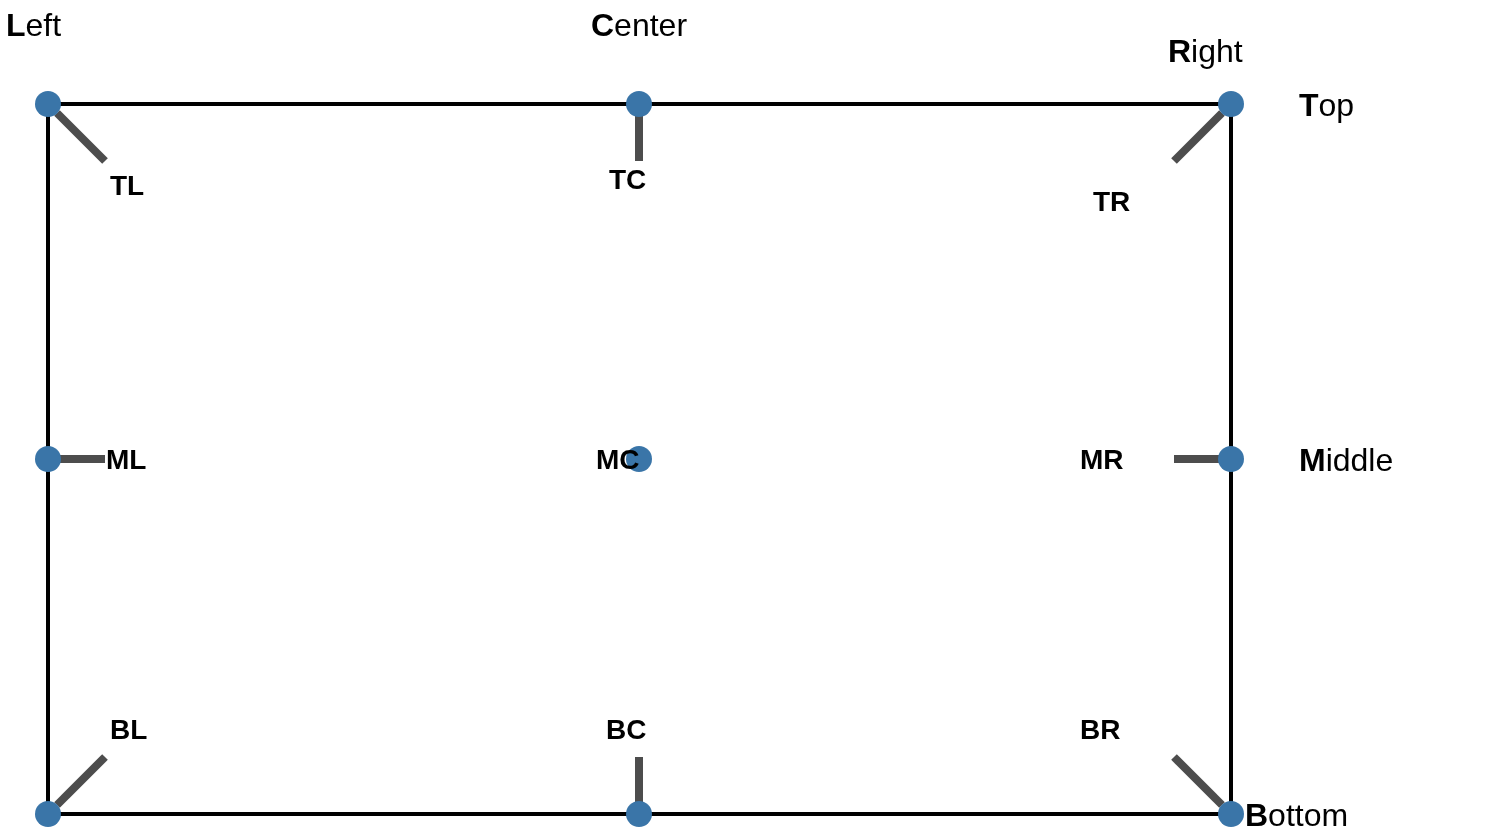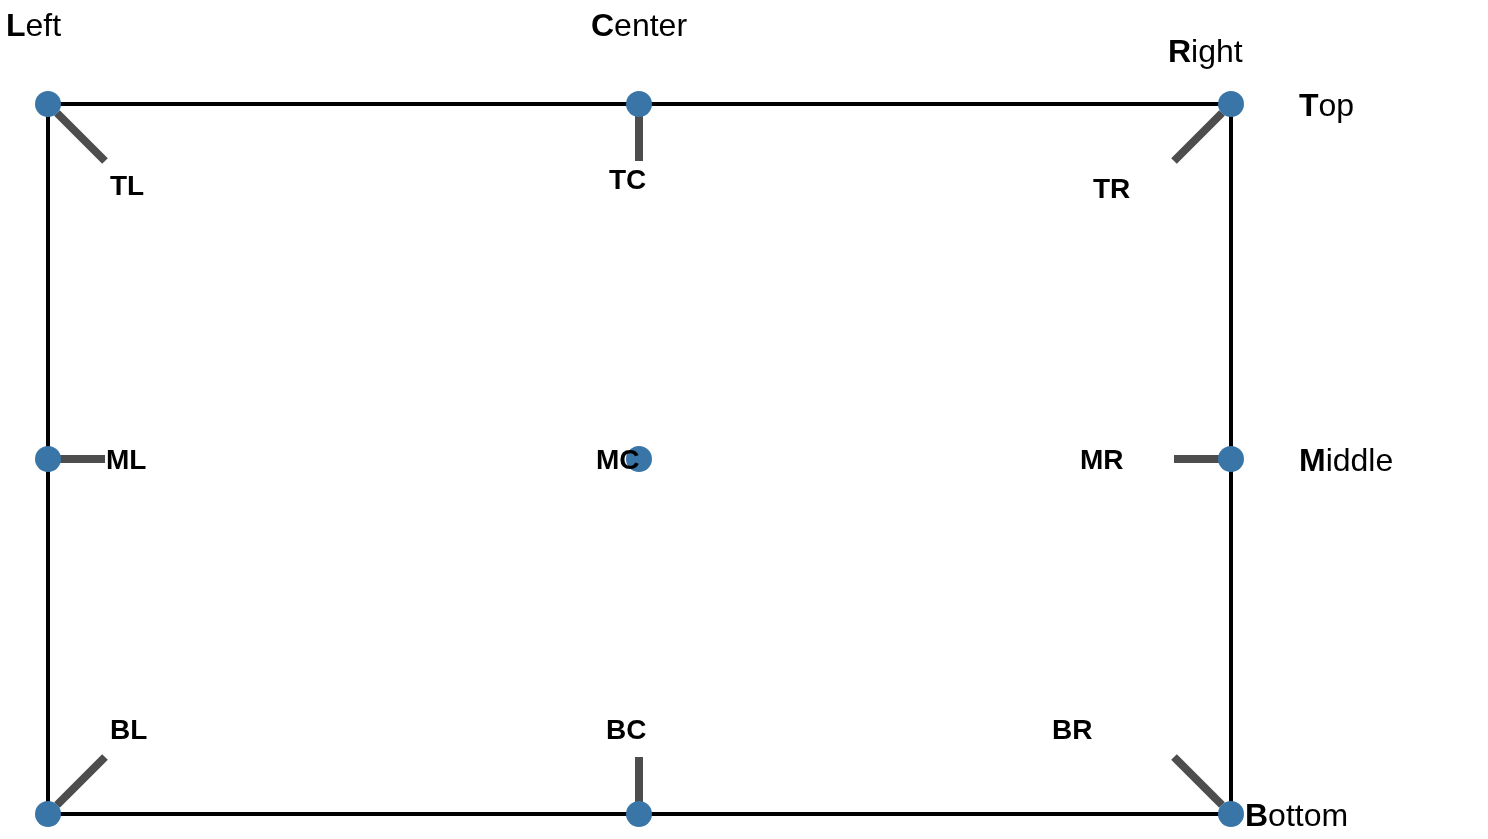--- a/index.html
+++ b/index.html
@@ -89,21 +89,21 @@
   </div>
   <div class="side-label" style="left: 1299px; top: 440px;">
     <b>M</b><span>iddle</span>
   </div>
   <div class="side-label" style="left: 1245px; top: 795px;">
     <b>B</b><span>ottom</span>
   </div>
 
   <div class="anchor-label" style="left: 110px; top: 166px;">TL</div>
   <div class="anchor-label" style="left: 609px; top: 160px; text-align: center;">TC</div>
-  <div class="anchor-label" style="left: 1093px; top: 169px;">TR</div>
+  <div class="anchor-label" style="left: 1093px; top: 182px;">TR</div>
   <div class="anchor-label" style="left: 106px; top: 440px;">ML</div>
   <div class="anchor-label" style="left: 596px; top: 440px;">MC</div>
   <div class="anchor-label" style="left: 1080px; top: 440px;">MR</div>
   <div class="anchor-label" style="left: 110px; top: 710px;">BL</div>
   <div class="anchor-label" style="left: 606px; top: 710px;">BC</div>
-  <div class="anchor-label" style="left: 1052px; top: 710px;">BR</div>
+  <div class="anchor-label" style="left: 1080px; top: 710px;">BR</div>
 
 </div>
 
 </body></html>

